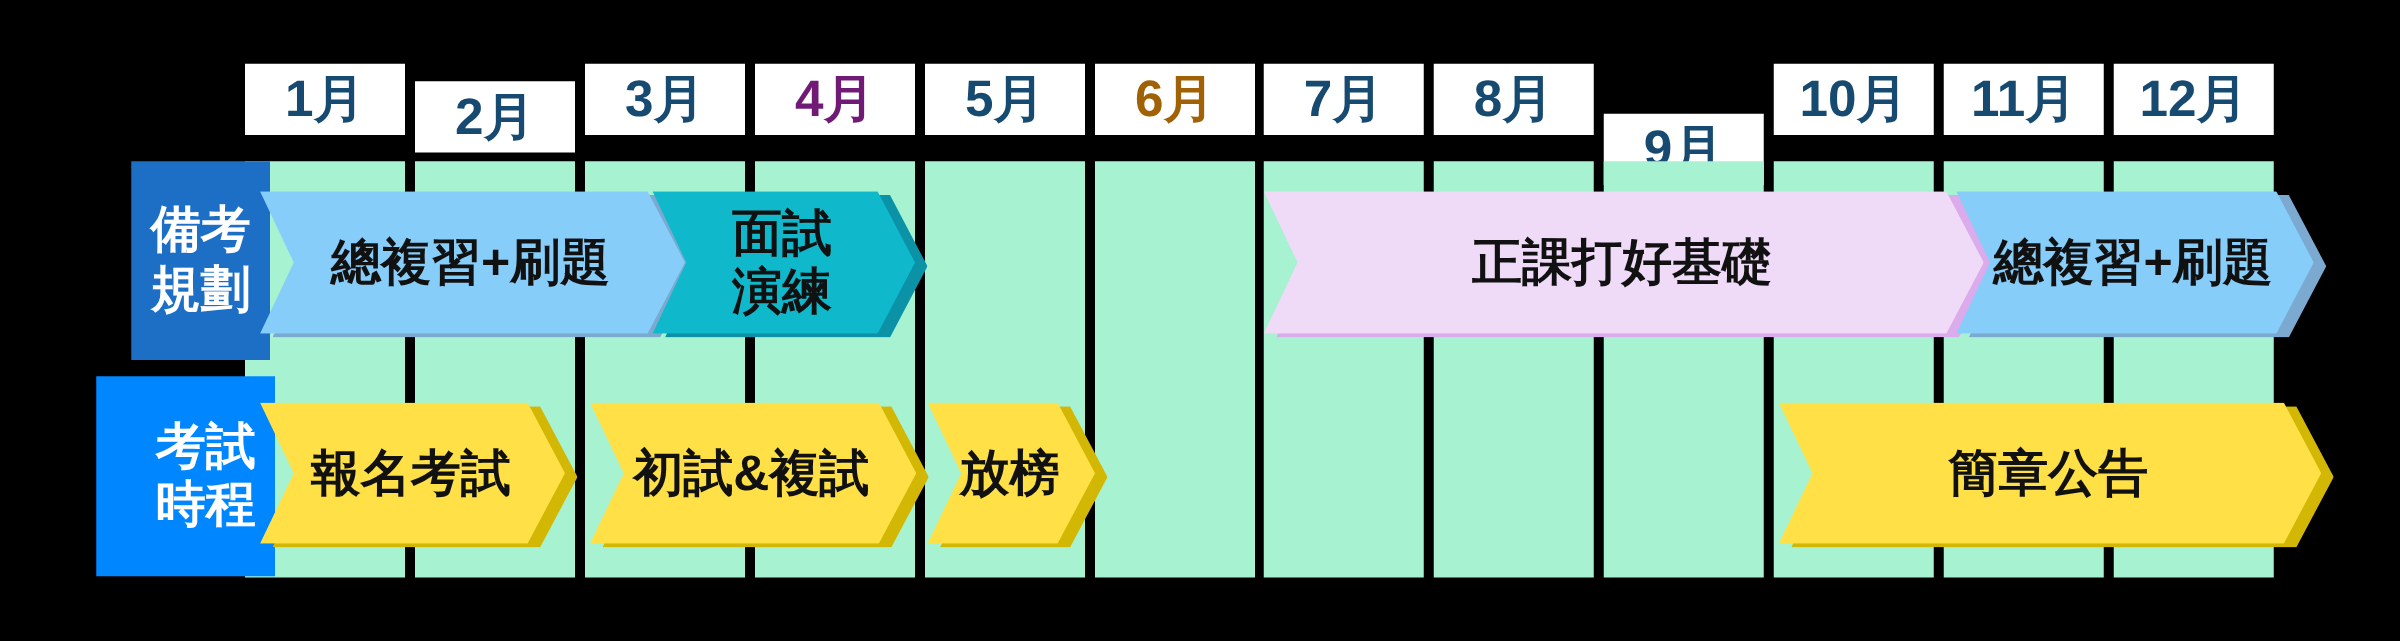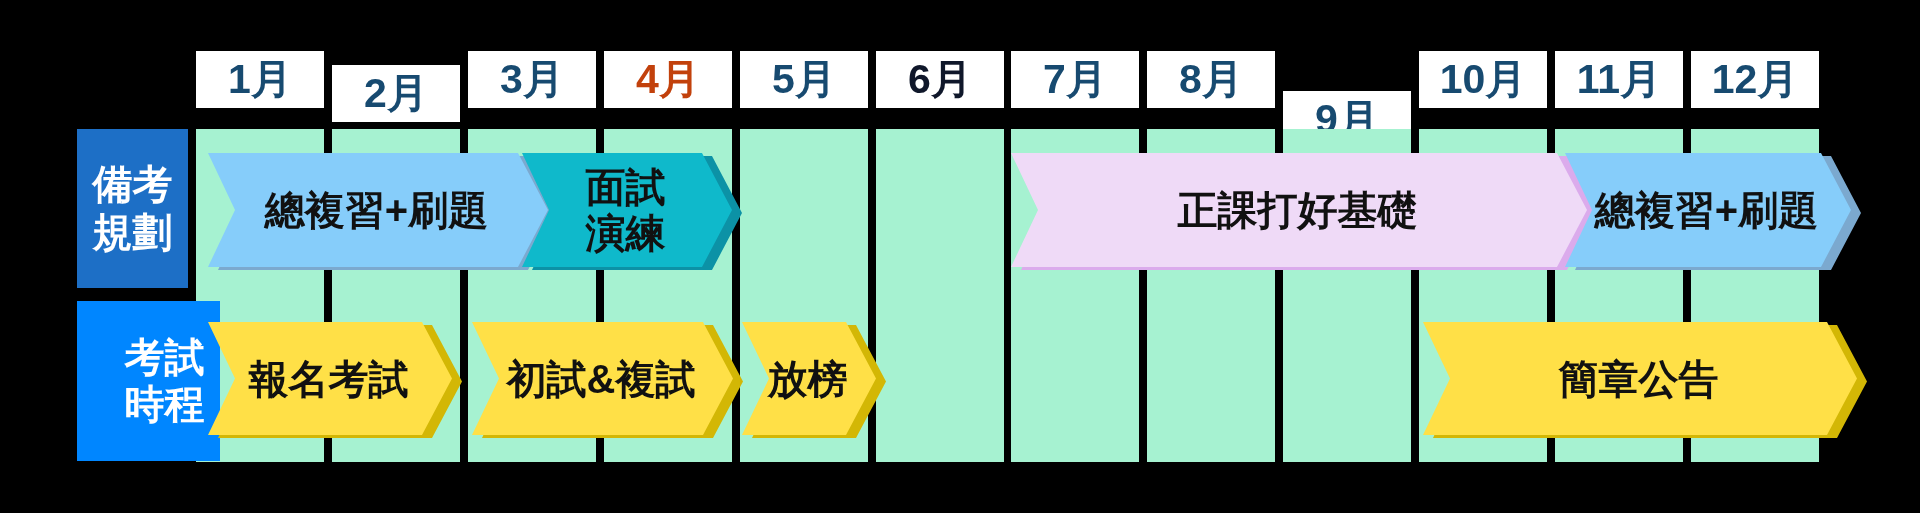--- a/index.html
+++ b/index.html
@@ -90,44 +90,44 @@
   .row2 { top: 322px; height: 113px; }
 </style>
 </head>
 <body>
 
 <div id="canvas">
 
   <div class="month-cell" style="left: 196px; color: rgb(23, 74, 112);">1月</div>
   <div class="month-cell" style="left: 332px; color: rgb(23, 74, 112); margin-top: 14px;">2月</div>
   <div class="month-cell" style="left: 468px; color: rgb(23, 74, 112);">3月</div>
-  <div class="month-cell" style="left: 604px; color: #c2410c;">4月</div>
+  <div class="month-cell" style="left: 604px; color: #701a75;">4月</div>
   <div class="month-cell" style="left: 740px; color: rgb(23, 74, 112);">5月</div>
-  <div class="month-cell" style="left: 876px; color: #0f172a;">6月</div>
+  <div class="month-cell" style="left: 876px; color: #a16207;">6月</div>
   <div class="month-cell" style="left: 1011px; color: rgb(23, 74, 112);">7月</div>
   <div class="month-cell" style="left: 1147px; color: rgb(23, 74, 112);">8月</div>
   <div class="month-cell" style="left: 1283px; color: rgb(23, 74, 112); margin-top: 40px;">9月</div>
   <div class="month-cell" style="left: 1419px; color: rgb(23, 74, 112);">10月</div>
   <div class="month-cell" style="left: 1555px; color: rgb(23, 74, 112);">11月</div>
   <div class="month-cell" style="left: 1691px; color: rgb(23, 74, 112);">12月</div>
 
   <div class="grid-col" style="left: 196px; background-color: rgb(166, 242, 209);"></div>
   <div class="grid-col" style="left: 332px; background-color: rgb(166, 242, 209);"></div>
   <div class="grid-col" style="left: 468px; background-color: rgb(166, 242, 209);"></div>
   <div class="grid-col" style="left: 604px; background-color: rgb(166, 242, 209);"></div>
   <div class="grid-col" style="left: 740px; background-color: rgb(166, 242, 209);"></div>
   <div class="grid-col" style="left: 876px; background-color: rgb(166, 242, 209);"></div>
   <div class="grid-col" style="left: 1011px; background-color: rgb(166, 242, 209);"></div>
   <div class="grid-col" style="left: 1147px; background-color: rgb(166, 242, 209);"></div>
   <div class="grid-col" style="left: 1283px; background-color: rgb(166, 242, 209);"></div>
   <div class="grid-col" style="left: 1419px; background-color: rgb(166, 242, 209);"></div>
   <div class="grid-col" style="left: 1555px; background-color: rgb(166, 242, 209);"></div>
   <div class="grid-col" style="left: 1691px; background-color: rgb(166, 242, 209);"></div>
 
-  <div class="row-header" id="row-header-1" style="background-color: rgb(29, 111, 198); color: rgb(255, 255, 255);">備考
+  <div class="row-header" id="row-header-1" style="background-color: rgb(29, 111, 198); color: rgb(255, 255, 255); margin-left: 28px;">備考
 規劃</div>
   <div class="row-header" id="row-header-2" style="background-color: rgb(0, 134, 255); color: rgb(255, 255, 255); padding-left: 32px;">考試
 時程</div>
 
   <div class="arrow row1" style="left: 208px; width: 340px; --fill: #86CDFA; --shadow: #7BA9CF;">
     <div class="shape shadow"></div>
     <div class="shape body"></div>
     <div class="label">總複習+刷題</div>
   </div>
 

